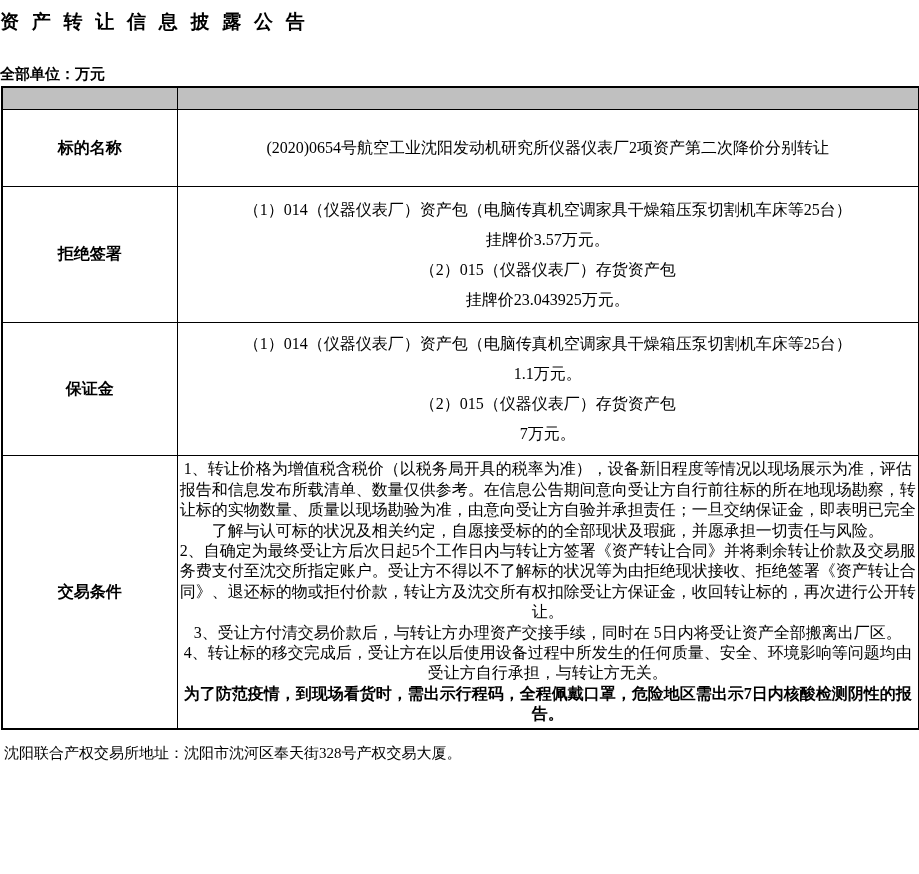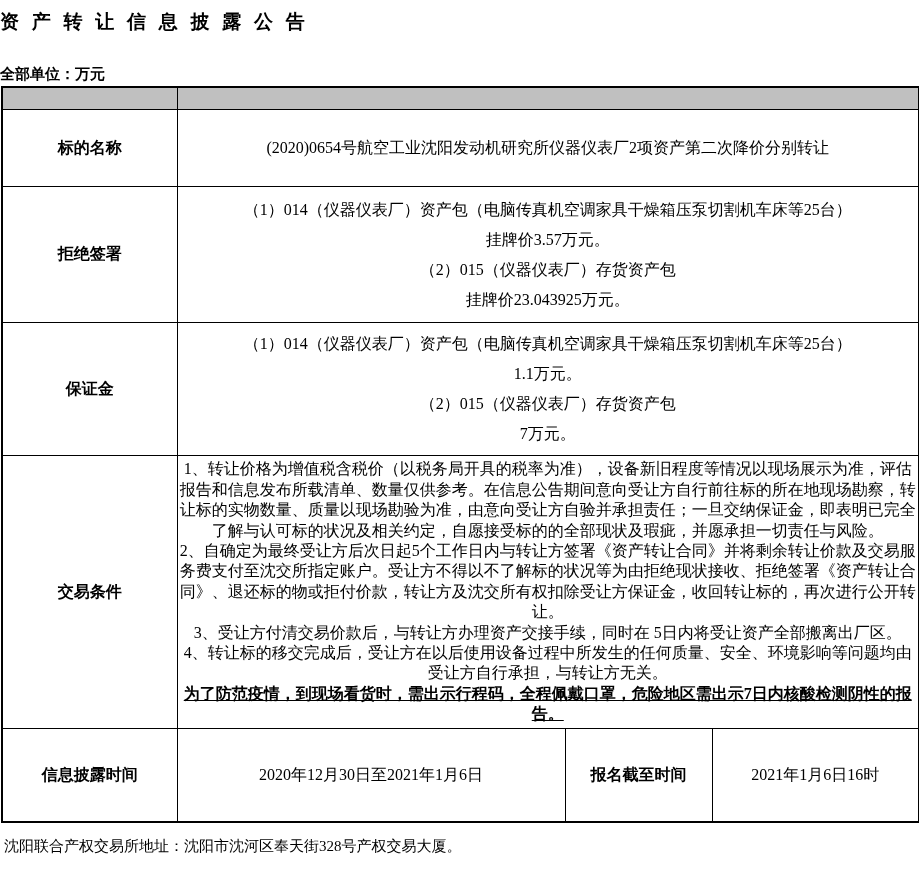--- a/index.html
+++ b/index.html
@@ -47,21 +47,21 @@
   }
   td.val-multiline{line-height:30px;}
   td.conditions-cell{
     text-align:left;
     font-size:15px;
     line-height:20.4px;
     padding:4px 6px;
     vertical-align:middle;
   }
   .cond-item{text-align:center;}
-  .cond-notice{font-weight:bold;text-decoration:underline;}
+  .cond-notice{font-weight:bold;}
   .footer{
     margin:13px 0 0 4px;
     font-size:15px;
     line-height:21.5px;
   }
   .footer .row{white-space:pre-wrap;}
 </style>
 </head>
 <body>
 
@@ -106,25 +106,19 @@
     <tr>
       <td class="label" style="height:268px">交易条件</td>
       <td colspan="3" class="conditions-cell">
         <div class="cond-item">1、转让价格为增值税含税价（以税务局开具的税率为准），设备新旧程度等情况以现场展示为准，评估报告和信息发布所载清单、数量仅供参考。在信息公告期间意向受让方自行前往标的所在地现场勘察，转让标的实物数量、质量以现场勘验为准，由意向受让方自验并承担责任；一旦交纳保证金，即表明已完全了解与认可标的状况及相关约定，自愿接受标的的全部现状及瑕疵，并愿承担一切责任与风险。</div>
         <div class="cond-item">2、自确定为最终受让方后次日起5个工作日内与转让方签署《资产转让合同》并将剩余转让价款及交易服务费支付至沈交所指定账户。受让方不得以不了解标的状况等为由拒绝现状接收、拒绝签署《资产转让合同》、退还标的物或拒付价款，转让方及沈交所有权扣除受让方保证金，收回转让标的，再次进行公开转让。</div>
         <div class="cond-item">3、受让方付清交易价款后，与转让方办理资产交接手续，同时在 5日内将受让资产全部搬离出厂区。</div>
         <div class="cond-item">4、转让标的移交完成后，受让方在以后使用设备过程中所发生的任何质量、安全、环境影响等问题均由受让方自行承担，与转让方无关。</div>
         <div class="cond-item cond-notice">为了防范疫情，到现场看货时，需出示行程码，全程佩戴口罩，危险地区需出示7日内核酸检测阴性的报告。</div>
       </td>
     </tr>
-    <tr>
-      <td class="label" style="height:88px">信息披露时间</td>
-      <td>2020年12月30日至2021年1月6日</td>
-      <td class="label">报名截至时间</td>
-      <td>2021年1月6日16时</td>
-    </tr>
   </tbody>
 </table>
 
 <div class="footer">
   <div class="row">沈阳联合产权交易所地址：沈阳市沈河区奉天街328号产权交易大厦。</div>
 
 </div>
 
 </body></html>

